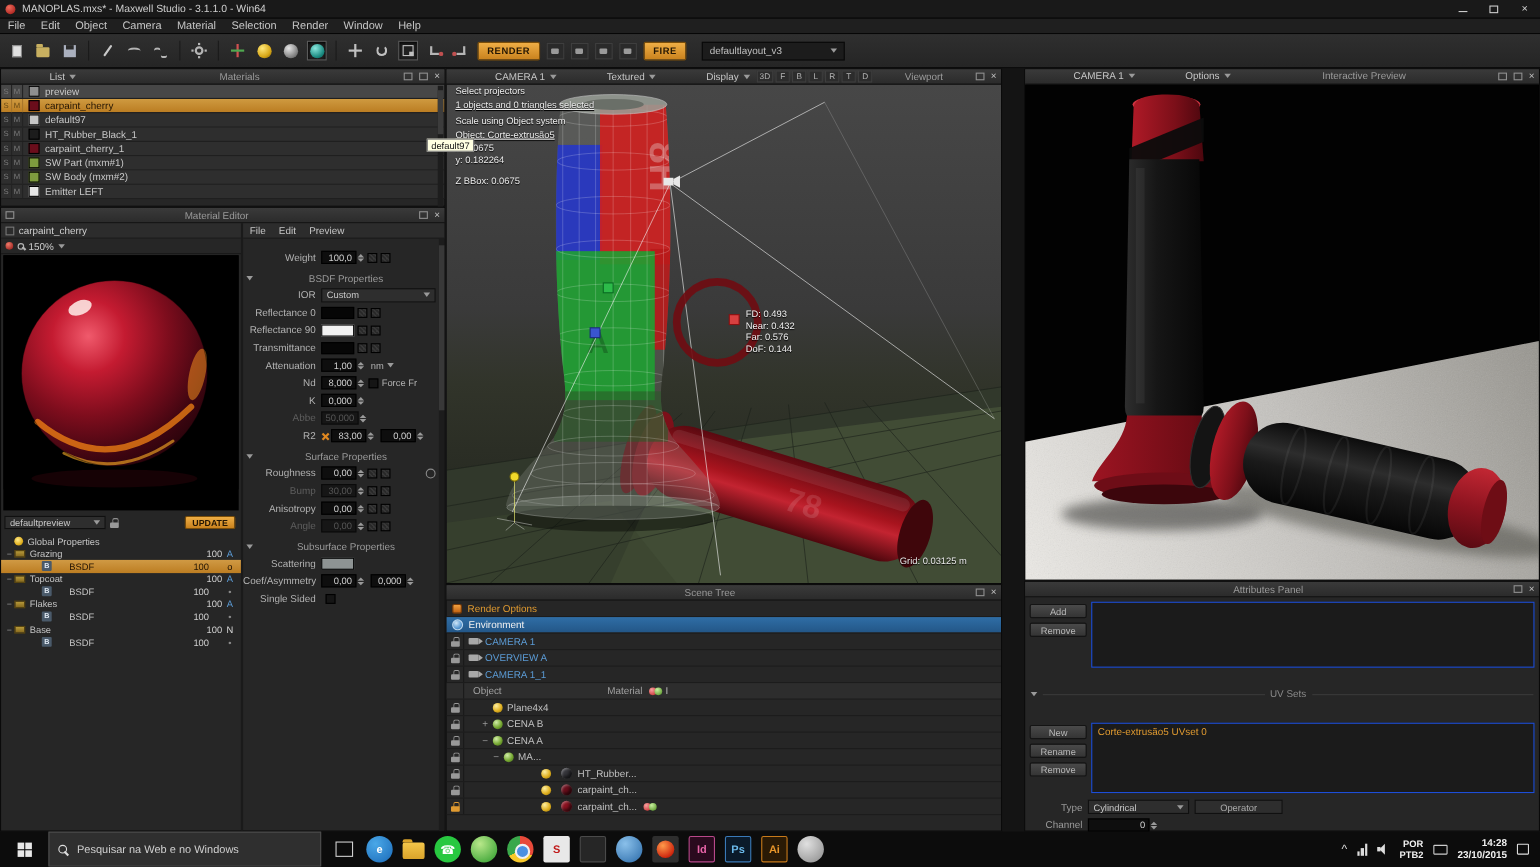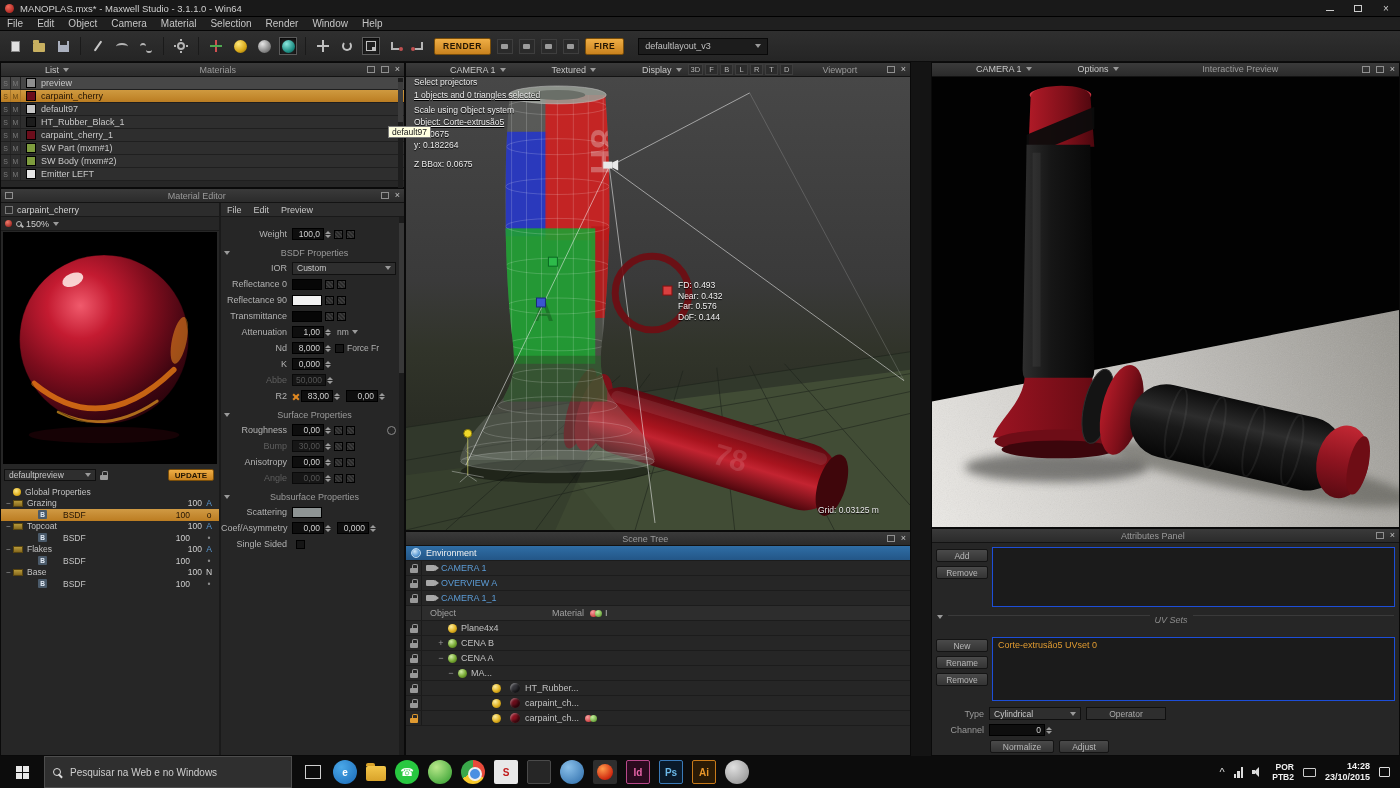--- a/index.html
+++ b/index.html
@@ -191,21 +191,21 @@
   .pvbody svg{display:block;width:100%;height:100%;}
 
   
   .attrs{left:931px;top:528px;width:469px;height:228px;}
   .attrbody{display:flex;padding:4px 4px 2px 2px;}
   .leftcol{width:56px;display:flex;flex-direction:column;gap:4px;padding:2px;}
   .gbtn{background:linear-gradient(#4a4a4a,#343434);border:1px solid #141414;border-radius:2px;color:#b8b8b8;font-size:8.5px;height:13px;display:flex;align-items:center;justify-content:center;}
   .bigbox{flex:1;background:#1b1b1b;border:1px solid #1d4ed8;height:60px;margin-left:2px;}
   .bigbox.uvlist{height:64px;}
   .uvitem{color:#e09a30;font-size:9px;padding:2px 5px;}
-  .uvdivider{display:flex;align-items:flex-start;gap:5px;margin:6px 5px;height:12px;color:#8a8a8a;font-size:9px;font-style:italic;}
+  .uvdivider{display:flex;align-items:center;gap:5px;margin:16px 5px;height:12px;color:#8a8a8a;font-size:9px;}
   .uvdivider .hline{flex:1;border-top:1px solid #3a3a3a;height:0;}
   .frow{display:flex;align-items:center;margin:4px 6px 0 0;}
   .flabel{width:52px;text-align:right;color:#9a9a9a;font-size:9px;margin-right:5px;flex-shrink:0;}
   .selbox.type{width:92px;height:13px;}
   .selbox.op{width:80px;height:13px;justify-content:center;margin-left:5px;color:#aaa;}
   .nbox.wide{width:56px;}
   .frow.btns{margin-left:58px;gap:5px;}
   .frow.btns .gbtn{width:64px;}
   .frow.btns .gbtn:last-child{width:50px;}
 
@@ -892,20 +892,24 @@
       <div class="gridlbl">Grid: 0.03125 m</div>
     </div>
   </div>
 
   <div class="panel scenetree">
     <div class="phead">
       <span class="ptitle">Scene Tree</span>
       <span class="hicon"></span>
       <span class="hx">×</span>
     </div>
+    <div class="strow">
+      <span class="roic"></span>
+      <span class="rolbl">Render Options</span>
+    </div>
     <div class="strow env">
       <span class="glb"></span>
       <span>Environment</span>
     </div>
     <div>
 
         <div class="strow cam">
           <span class="lockcell">
             <i class="lk"></i>
           </span>

